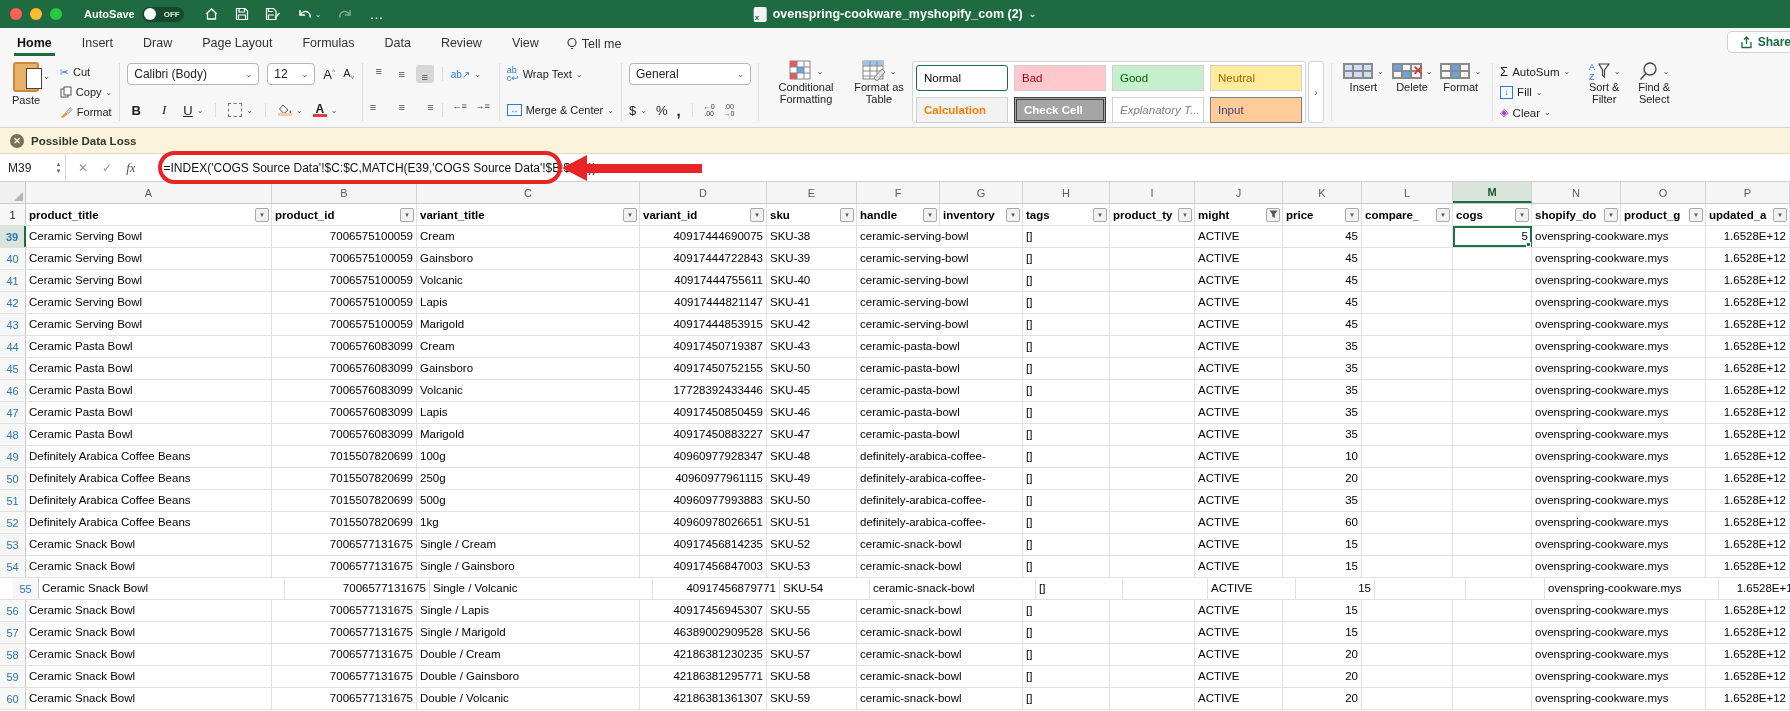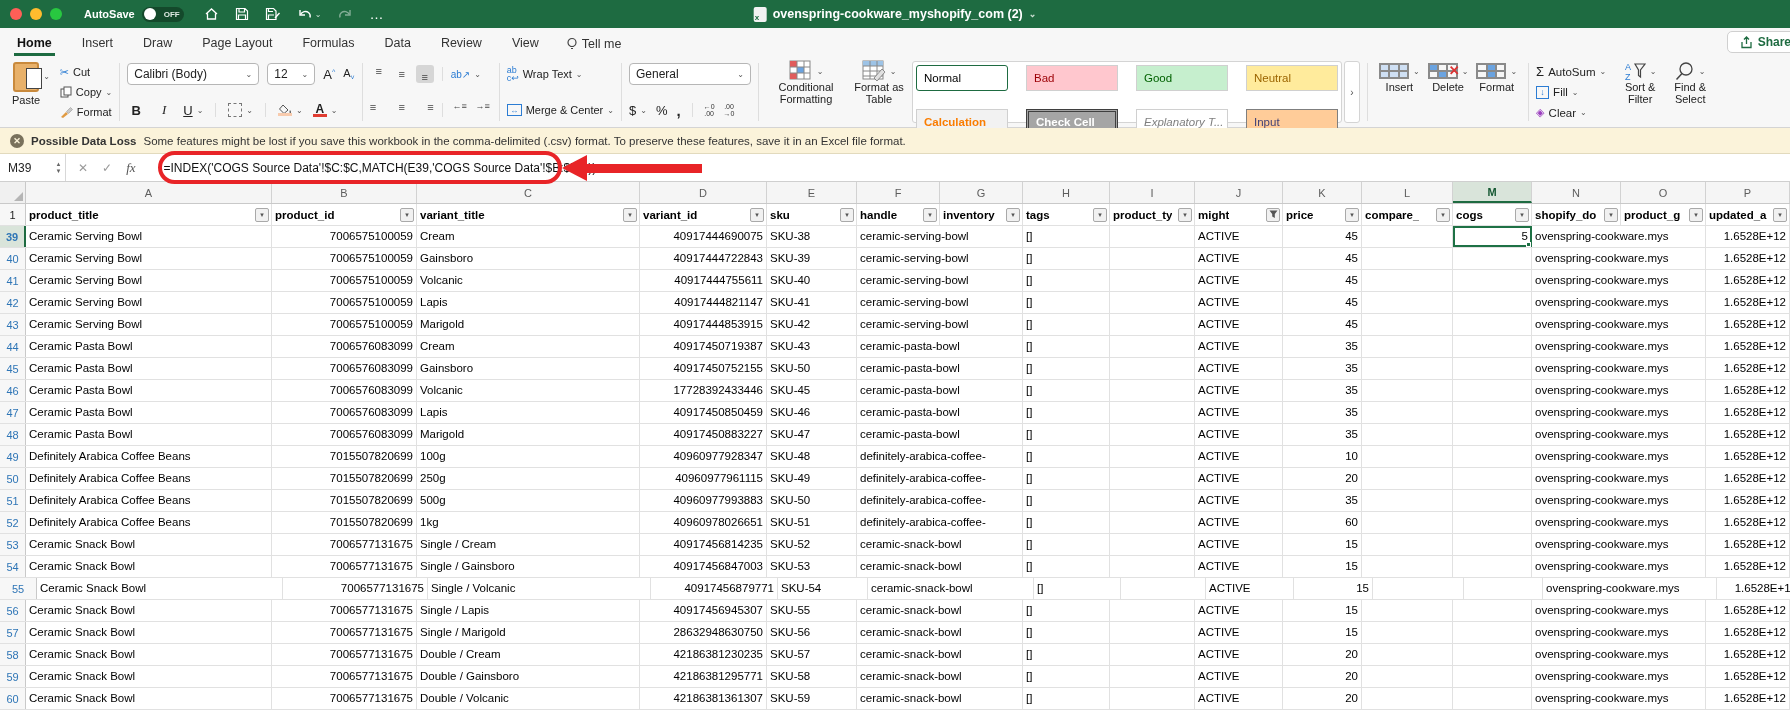--- a/index.html
+++ b/index.html
@@ -42,21 +42,21 @@
   .smallbtn { display:flex; align-items:center; gap:4px; height:18px; }
   .ddbox { border:1px solid #b6b6b6; border-radius:4px; background:#fff; height:22px; display:flex; align-items:center; justify-content:space-between; padding:0 6px; font-size:12px; }
   .fontbtn { font-size:13px; width:18px; text-align:center; }
   .clipboard { width:26px; height:30px; border:2px solid #c98a3d; border-radius:3px; background:#e8b16a; position:relative; }
   .clipboard .page { position:absolute; right:-5px; top:4px; width:16px; height:21px; background:#fff; border:1.5px solid #444; }
   .colorbar { display:block; width:14px; height:3px; margin-top:-1px; }
   .alicon { font-size:11px; color:#444; width:18px; height:18px; display:flex; justify-content:center; }
   .alicon.selbg { background:#d6d6d6; border-radius:3px; }
   .al-top{align-items:flex-start}.al-mid{align-items:center}.al-bot{align-items:flex-end}
   .decic { font-size:7px; line-height:7px; text-align:center; color:#333; }
-  .galwrap { background:#fff; border:1px solid #d4d4d4; border-radius:3px; padding:3px; display:grid; grid-template-columns:repeat(4, 92px); grid-auto-rows:26px; gap:18px; }
+  .galwrap { background:#fff; border:1px solid #d4d4d4; border-radius:3px; padding:3px; display:grid; grid-template-columns:repeat(4, 92px); grid-auto-rows:26px; gap:6px; }
   .chip { border:1px solid #d0d0d0; display:flex; align-items:center; padding:0 7px; font-size:11.5px; white-space:nowrap; overflow:hidden; }
   .chip.c0 { border:1.5px solid #1e6b41; border-radius:3px; }
   .chip.c5 { border:3px double #3f3f3f; font-weight:700; }
   .chip.c6 { font-style:italic; }
   .chip.c4 { font-weight:700; }
   .chip.c7 { border:1px solid #7f7f7f; }
   .gal-expand { width:16px; background:#fff; border:1px solid #d4d4d4; border-radius:3px; display:flex; align-items:center; justify-content:center; color:#555; font-size:10px; margin-left:2px; }
   .cellsgrid { width:30px; height:16px; border:1px solid #8a8a8a; display:grid; grid-template-columns:1fr 1fr 1fr; grid-template-rows:1fr 1fr; }
   .cellsgrid i { border:0.5px solid #8a8a8a; }
   .editline { display:flex; align-items:center; gap:4px; height:19px; font-size:11.5px; }
@@ -441,21 +441,20 @@
         </svg>
       <span class="chev">⌄</span>
     </span>
     <span class="lbl" style="width:40px;">Find &amp; Select</span>
   </div>
 </div>
 
 <div class="warnbar">
   <span class="warn-ic">✕</span>
   <span class="warn-title">Possible Data Loss</span>
-  <span>Some features might be lost if you save this workbook in the comma-delimited (.csv) format. To preserve these features, save it in an Excel file format.</span>
 </div>
 
 <div class="fbar">
   <span class="namebox">M39</span>
   <span class="spinner">
       <span>▲</span>
       <span>▼</span>
     </span>
   <span class="fbtns">
     <span>✕</span>
@@ -825,21 +824,21 @@
       <div class="cell" style="width: 87px;">[]</div>
       <div class="cell" style="width: 85px;"></div>
       <div class="cell" style="width: 88px;">ACTIVE</div>
       <div class="cell r" style="width: 79px;">15</div>
       <div class="cell" style="width: 91px;"></div>
       <div class="cell r" style="width: 79px;"></div>
       <div class="cell" style="width: 174px;">ovenspring-cookware.mys</div>
       <div class="cell r" style="width: 84px;">1.6528E+12</div>
     </div>
     <div class="exrow">
-      <div class="rownum" style="width: 37px;">55</div>
+      <div class="rownum" style="width: 26px; margin-left: 13px;">55</div>
       <div class="cell" style="width: 246px;">Ceramic Snack Bowl</div>
       <div class="cell r" style="width: 145px;">7006577131675</div>
       <div class="cell" style="width: 223px;">Single / Volcanic</div>
       <div class="cell r" style="width: 127px;">40917456879771</div>
       <div class="cell" style="width: 90px;">SKU-54</div>
       <div class="cell" style="width: 166px;">ceramic-snack-bowl</div>
       <div class="cell" style="width: 87px;">[]</div>
       <div class="cell" style="width: 85px;"></div>
       <div class="cell" style="width: 88px;">ACTIVE</div>
       <div class="cell r" style="width: 79px;">15</div>
@@ -863,21 +862,21 @@
       <div class="cell" style="width: 91px;"></div>
       <div class="cell r" style="width: 79px;"></div>
       <div class="cell" style="width: 174px;">ovenspring-cookware.mys</div>
       <div class="cell r" style="width: 84px;">1.6528E+12</div>
     </div>
     <div class="exrow">
       <div class="rownum" style="width: 26px;">57</div>
       <div class="cell" style="width: 246px;">Ceramic Snack Bowl</div>
       <div class="cell r" style="width: 145px;">7006577131675</div>
       <div class="cell" style="width: 223px;">Single / Marigold</div>
-      <div class="cell r" style="width: 127px;">28632948630750</div>
+      <div class="cell r" style="width: 127px;">46389002909528</div>
       <div class="cell" style="width: 90px;">SKU-56</div>
       <div class="cell" style="width: 166px;">ceramic-snack-bowl</div>
       <div class="cell" style="width: 87px;">[]</div>
       <div class="cell" style="width: 85px;"></div>
       <div class="cell" style="width: 88px;">ACTIVE</div>
       <div class="cell r" style="width: 79px;">15</div>
       <div class="cell" style="width: 91px;"></div>
       <div class="cell r" style="width: 79px;"></div>
       <div class="cell" style="width: 174px;">ovenspring-cookware.mys</div>
       <div class="cell r" style="width: 84px;">1.6528E+12</div>

